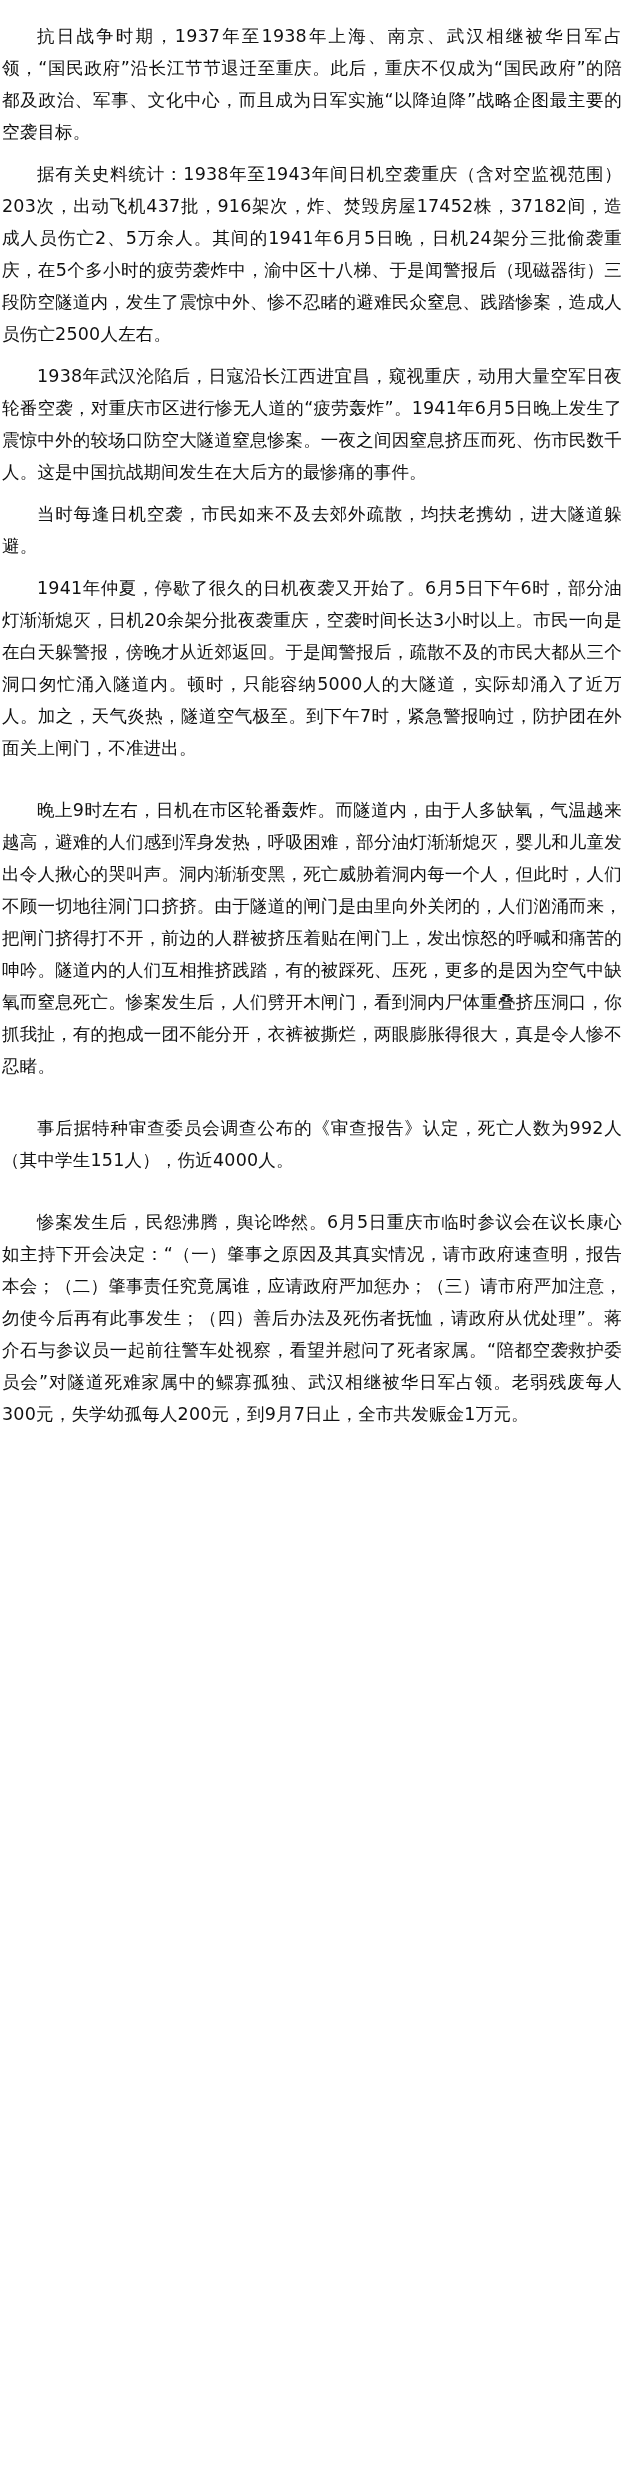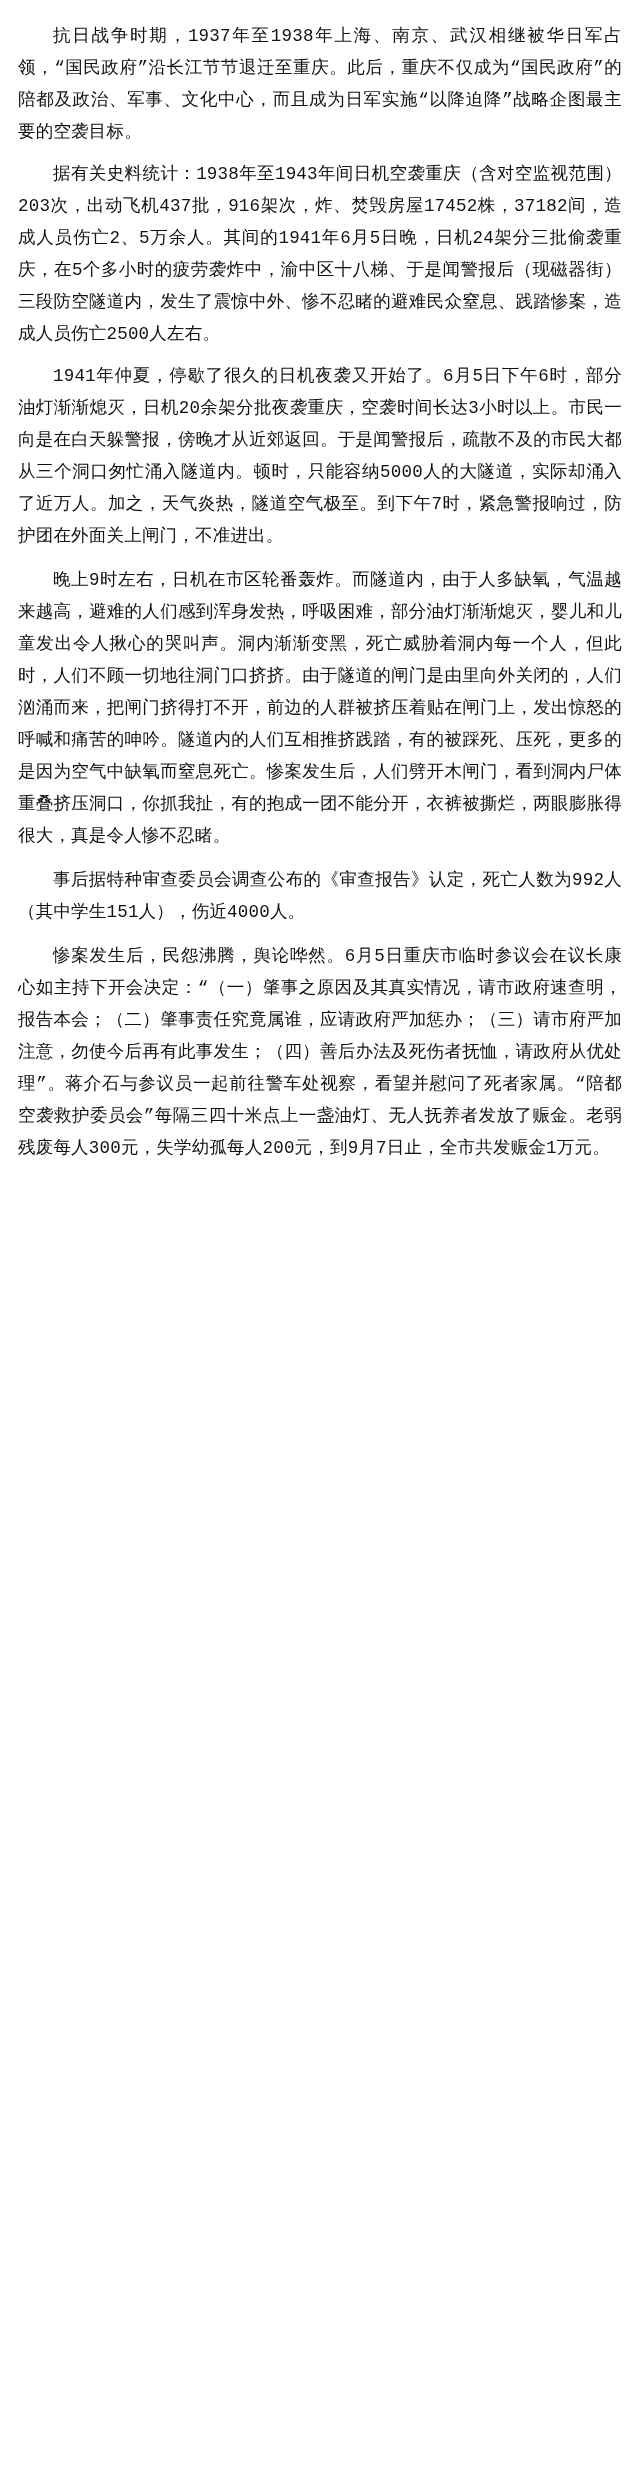--- a/index.html
+++ b/index.html
@@ -8,44 +8,45 @@
     background: #ffffff;
   }
   body {
     width: 640px;
     font-family: "DejaVu Sans", "Liberation Sans", sans-serif;
   }
   #doc {
     width: 640px;
     min-height: 2479px;
     box-sizing: border-box;
-    padding: 20px 18px 24px 18px;
+    padding: 20px 18px 24px 2px;
     background: #ffffff;
-    font-family: Liberation Mono, monospace;
   }
   .para {
     font-size: 17.5px;
     line-height: 32px;
     color: #111111;
     text-align: justify;
     text-justify: inter-ideograph;
     margin: 0 0 10px 0;
     text-indent: 2em;
     letter-spacing: 0.2px;
   }
   .para.gap-before {
-    margin-top: 12px;
+    margin-top: 30px;
   }
   .para:last-child {
     margin-bottom: 0;
   }
 </style>
 </head>
 <body>
 
 <div id="doc">
   <p class="para">抗日战争时期，1937年至1938年上海、南京、武汉相继被华日军占领，“国民政府”沿长江节节退迁至重庆。此后，重庆不仅成为“国民政府”的陪都及政治、军事、文化中心，而且成为日军实施“以降迫降”战略企图最主要的空袭目标。</p>
   <p class="para">据有关史料统计：1938年至1943年间日机空袭重庆（含对空监视范围）203次，出动飞机437批，916架次，炸、焚毁房屋17452株，37182间，造成人员伤亡2、5万余人。其间的1941年6月5日晚，日机24架分三批偷袭重庆，在5个多小时的疲劳袭炸中，渝中区十八梯、于是闻警报后（现磁器街）三段防空隧道内，发生了震惊中外、惨不忍睹的避难民众窒息、践踏惨案，造成人员伤亡2500人左右。</p>
+  <p class="para">1938年武汉沦陷后，日寇沿长江西进宜昌，窥视重庆，动用大量空军日夜轮番空袭，对重庆市区进行惨无人道的“疲劳轰炸”。1941年6月5日晚上发生了震惊中外的较场口防空大隧道窒息惨案。一夜之间因窒息挤压而死、伤市民数千人。这是中国抗战期间发生在大后方的最惨痛的事件。</p>
+  <p class="para">当时每逢日机空袭，市民如来不及去郊外疏散，均扶老携幼，进大隧道躲避。</p>
   <p class="para">1941年仲夏，停歇了很久的日机夜袭又开始了。6月5日下午6时，部分油灯渐渐熄灭，日机20余架分批夜袭重庆，空袭时间长达3小时以上。市民一向是在白天躲警报，傍晚才从近郊返回。于是闻警报后，疏散不及的市民大都从三个洞口匆忙涌入隧道内。顿时，只能容纳5000人的大隧道，实际却涌入了近万人。加之，天气炎热，隧道空气极至。到下午7时，紧急警报响过，防护团在外面关上闸门，不准进出。</p>
   <p class="para gap-before">晚上9时左右，日机在市区轮番轰炸。而隧道内，由于人多缺氧，气温越来越高，避难的人们感到浑身发热，呼吸困难，部分油灯渐渐熄灭，婴儿和儿童发出令人揪心的哭叫声。洞内渐渐变黑，死亡威胁着洞内每一个人，但此时，人们不顾一切地往洞门口挤挤。由于隧道的闸门是由里向外关闭的，人们汹涌而来，把闸门挤得打不开，前边的人群被挤压着贴在闸门上，发出惊怒的呼喊和痛苦的呻吟。隧道内的人们互相推挤践踏，有的被踩死、压死，更多的是因为空气中缺氧而窒息死亡。惨案发生后，人们劈开木闸门，看到洞内尸体重叠挤压洞口，你抓我扯，有的抱成一团不能分开，衣裤被撕烂，两眼膨胀得很大，真是令人惨不忍睹。</p>
   <p class="para gap-before">事后据特种审查委员会调查公布的《审查报告》认定，死亡人数为992人（其中学生151人），伤近4000人。</p>
-  <p class="para gap-before">惨案发生后，民怨沸腾，舆论哗然。6月5日重庆市临时参议会在议长康心如主持下开会决定：“（一）肇事之原因及其真实情况，请市政府速查明，报告本会；（二）肇事责任究竟属谁，应请政府严加惩办；（三）请市府严加注意，勿使今后再有此事发生；（四）善后办法及死伤者抚恤，请政府从优处理”。蒋介石与参议员一起前往警车处视察，看望并慰问了死者家属。“陪都空袭救护委员会”每隔三四十米点上一盏油灯、无人抚养者发放了赈金。老弱残废每人300元，失学幼孤每人200元，到9月7日止，全市共发赈金1万元。</p>
+  <p class="para gap-before">惨案发生后，民怨沸腾，舆论哗然。6月5日重庆市临时参议会在议长康心如主持下开会决定：“（一）肇事之原因及其真实情况，请市政府速查明，报告本会；（二）肇事责任究竟属谁，应请政府严加惩办；（三）请市府严加注意，勿使今后再有此事发生；（四）善后办法及死伤者抚恤，请政府从优处理”。蒋介石与参议员一起前往警车处视察，看望并慰问了死者家属。“陪都空袭救护委员会”对隧道死难家属中的鳏寡孤独、武汉相继被华日军占领。老弱残废每人300元，失学幼孤每人200元，到9月7日止，全市共发赈金1万元。</p>
 </div>
 
 </body></html>

